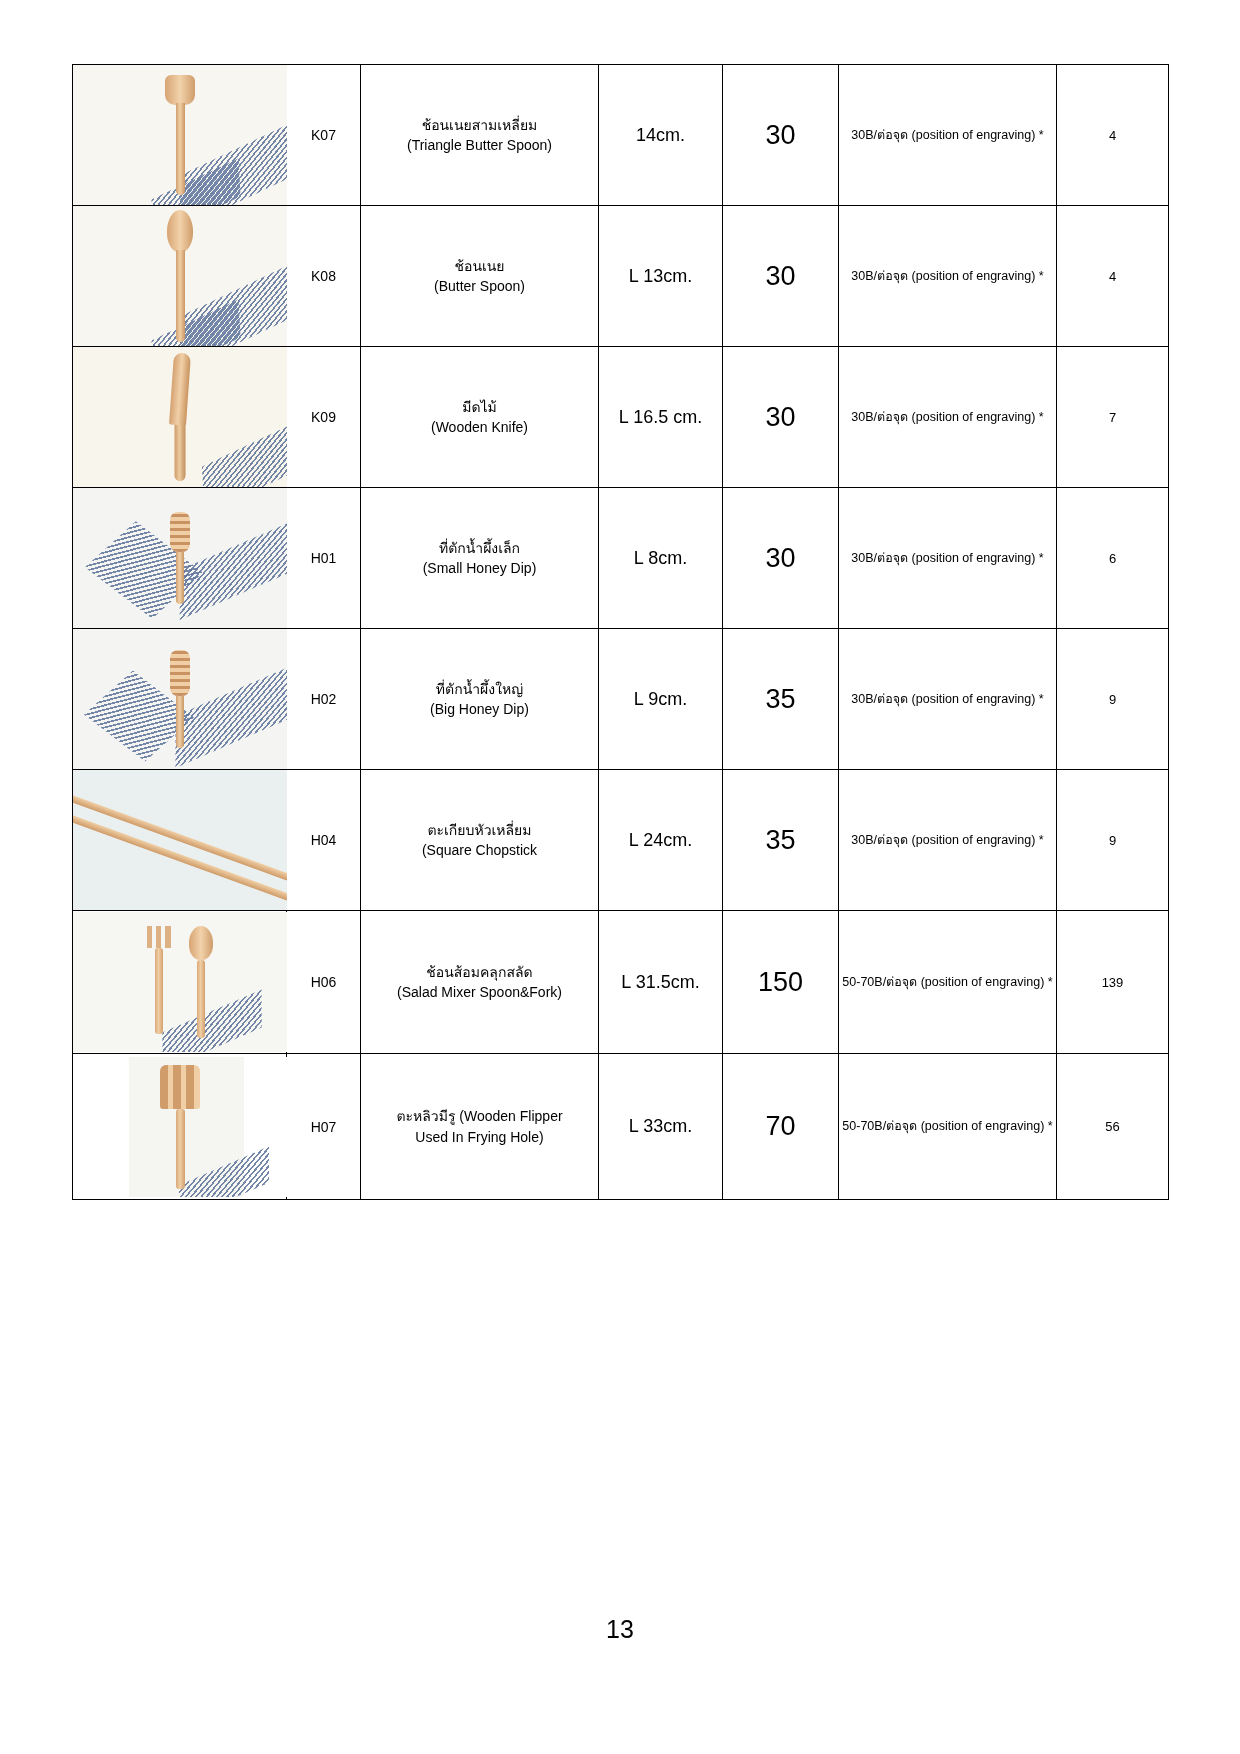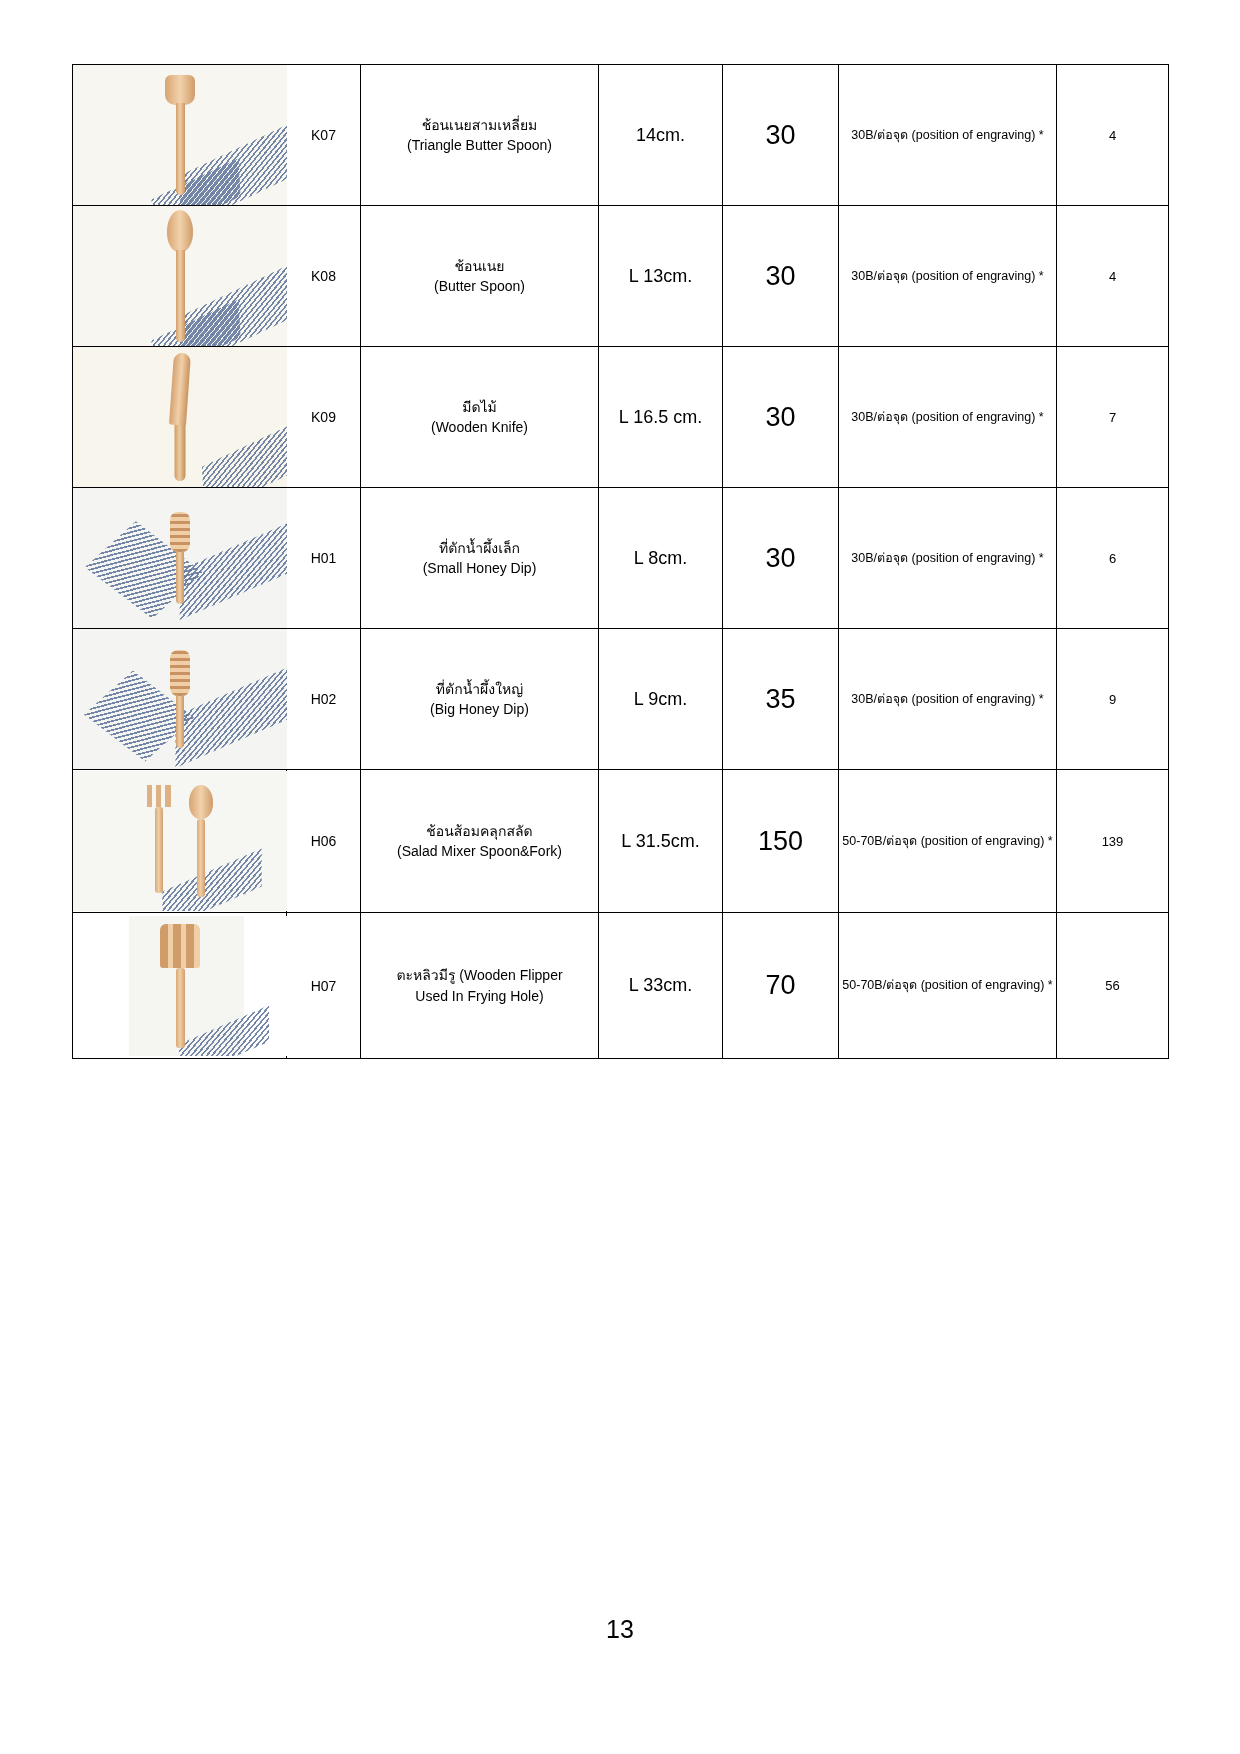--- a/index.html
+++ b/index.html
@@ -328,20 +328,38 @@
           <span class="th">ที่ตักน้ำผึ้งใหญ่</span>
           <span class="en">(Big Honey Dip)</span>
         </td>
         <td class="cell-size">L 9cm.</td>
         <td class="cell-price">35</td>
         <td class="cell-engr">30B/ต่อจุด (position of engraving) *</td>
         <td class="cell-wt">9</td>
       </tr>
 
 
+      <tr style="height:129px">
+        <td>
+          <div class="photo">
+            <div class="bg" style="background:#eaf0f0"></div>
+            <div class="chop" style="left:-4px;top:24px;width:235px;transform:rotate(20deg)"></div>
+            <div class="chop" style="left:-4px;top:44px;width:235px;transform:rotate(20deg)"></div>
+          </div>
+        </td>
+        <td class="cell-code">H04</td>
+        <td class="cell-name">
+          <span class="th">ตะเกียบหัวเหลี่ยม</span>
+          <span class="en">(Square Chopstick</span>
+        </td>
+        <td class="cell-size">L 24cm.</td>
+        <td class="cell-price">35</td>
+        <td class="cell-engr">30B/ต่อจุด (position of engraving) *</td>
+        <td class="cell-wt">9</td>
+      </tr>
 
 
       <tr style="height:143px">
         <td>
           <div class="photo">
             <div class="bg" style="background:#f2f3f0"></div>
             <div class="cloth" style="background:#f6f6f2"></div>
             <div class="chev" style="width:86px;height:44px;left:96px;top:96px;transform:skewX(-30deg) rotate(-30deg)"></div>
             <div class="grp" style="display:flex;gap:18px;align-items:flex-start">
               <div style="text-align:center">

